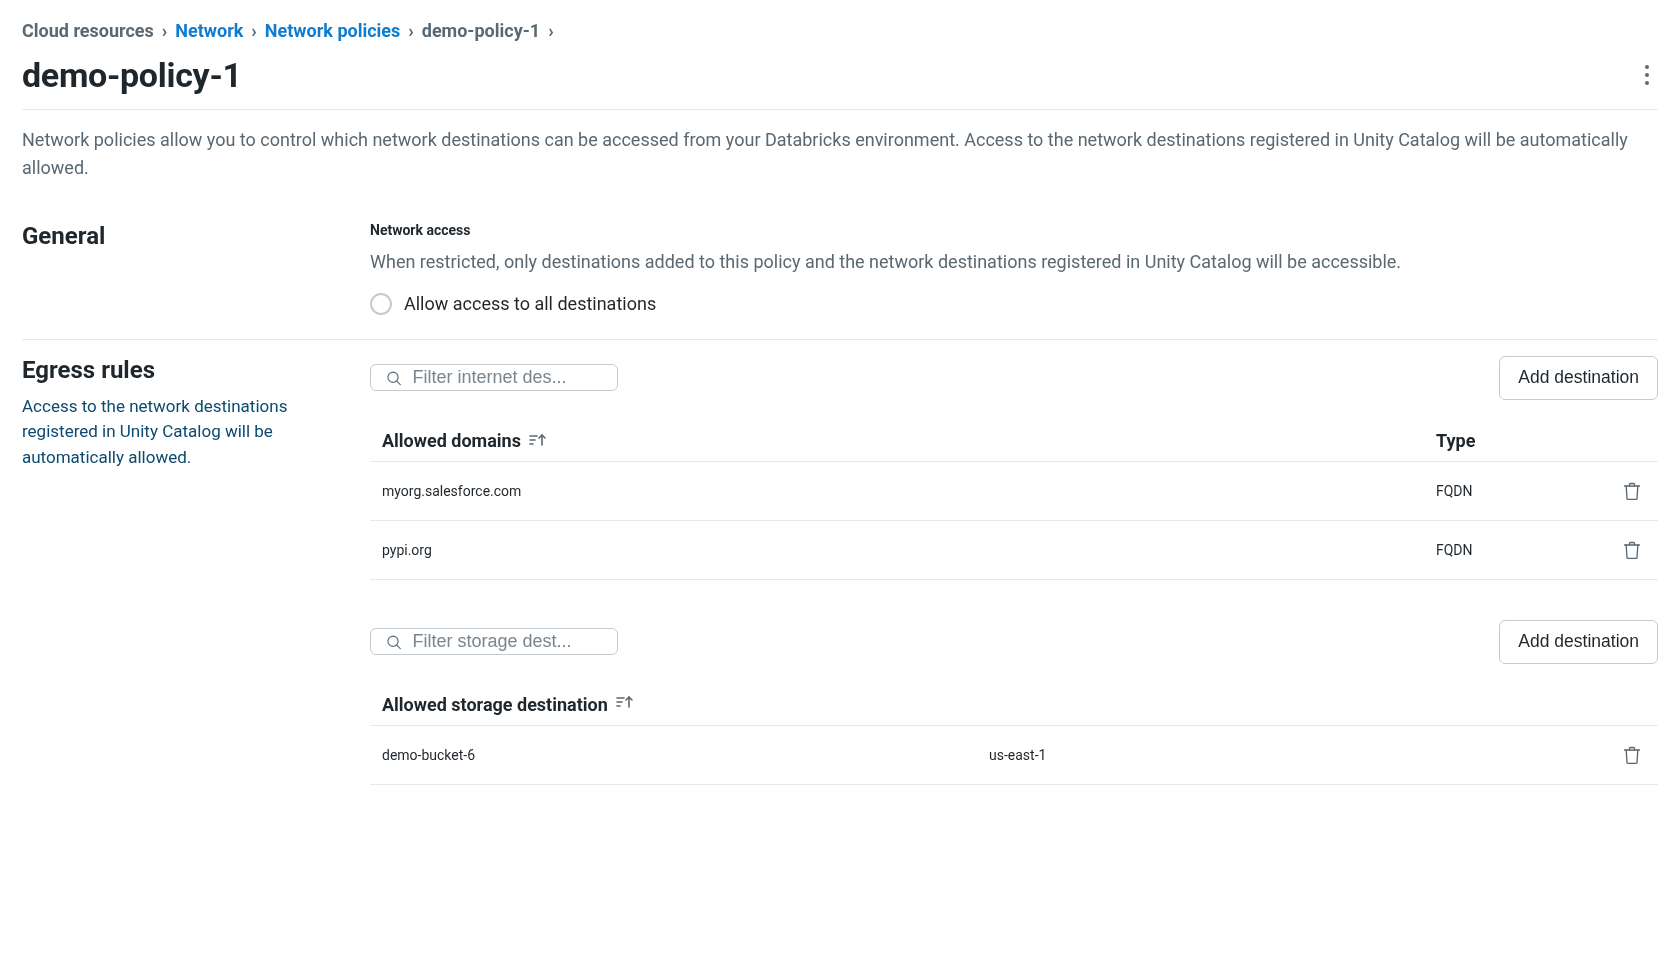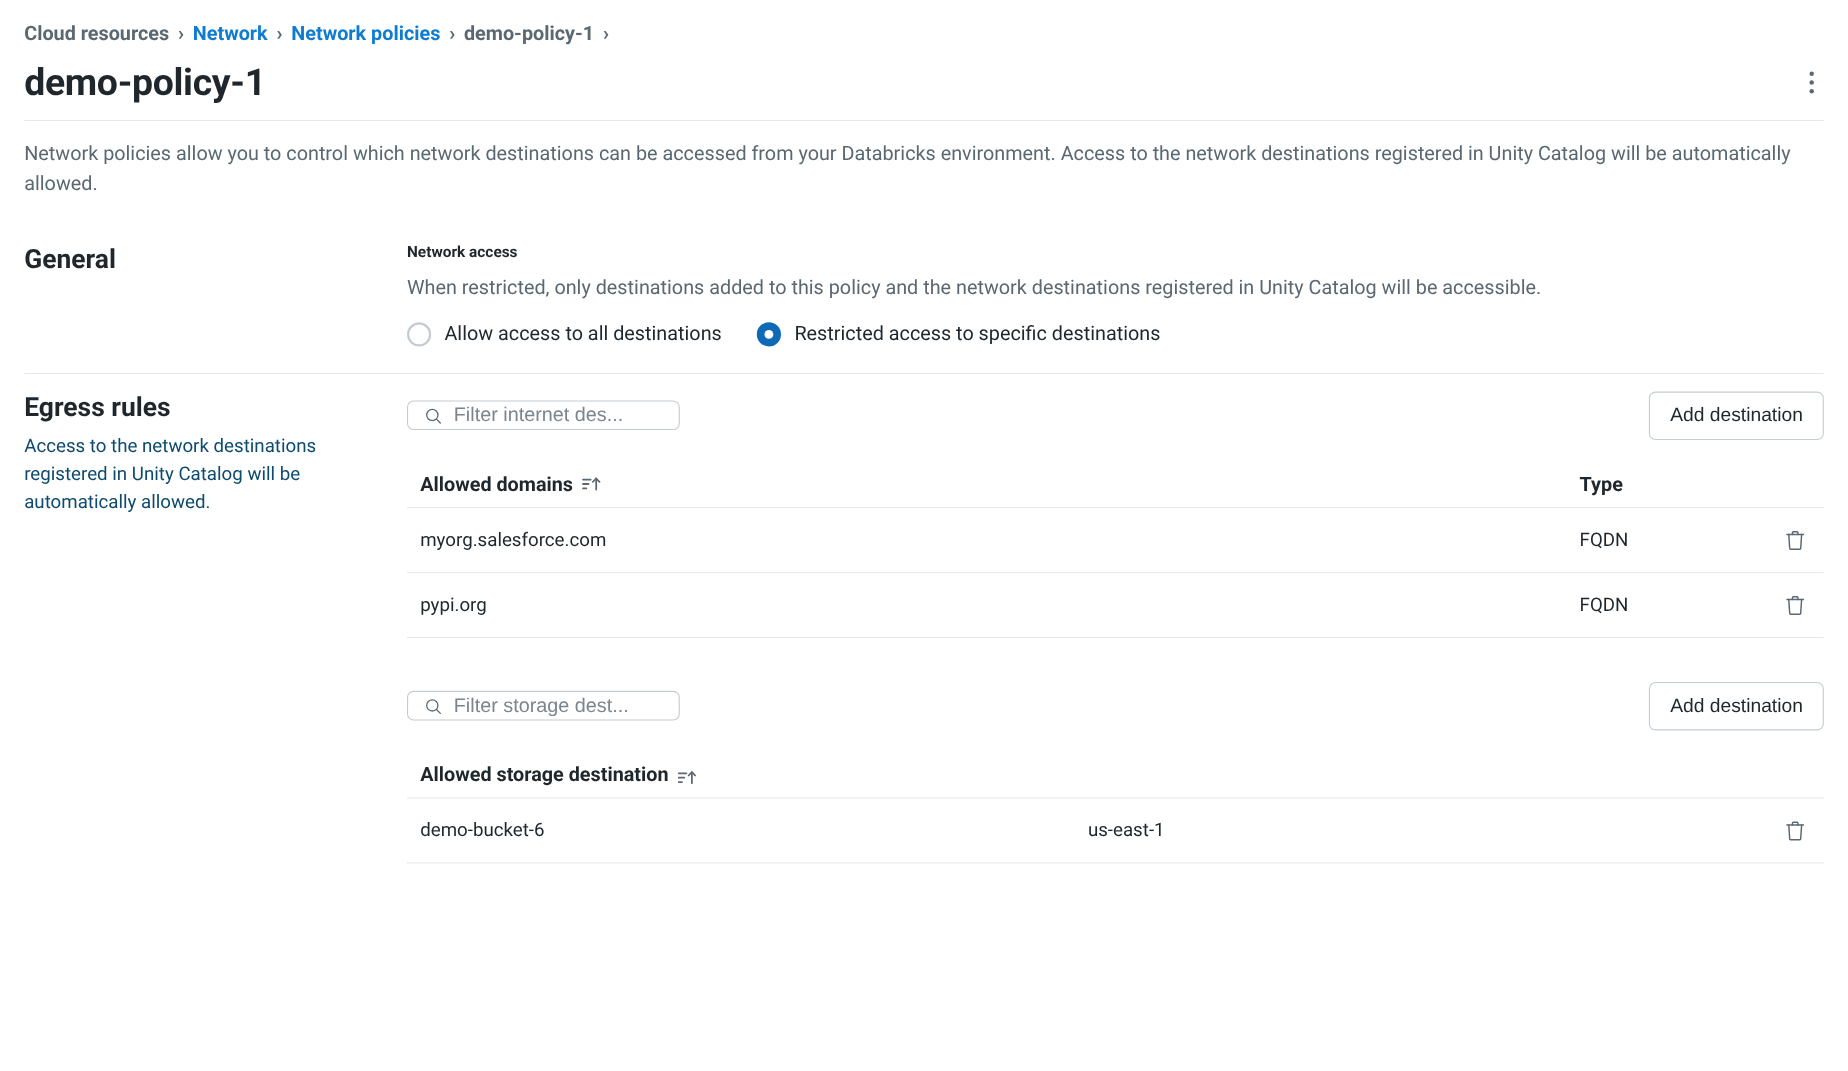--- a/index.html
+++ b/index.html
@@ -200,27 +200,27 @@
       border-bottom: 1px solid #e5e9ec;
       font-size: 18px;
       font-weight: 700;
       color: #1f272d;
     }
     .tbl-row {
       display: flex;
       align-items: center;
       padding: 14px 12px;
       border-bottom: 1px solid #e5e9ec;
-      font-size: 17px;
+      font-size: 14px;
       color: #1f272d;
     }
     .col-domain { flex: 1; display:flex; align-items:center; gap:8px;}
     .col-type { width: 160px; }
     .col-action { width: 50px; display: flex; justify-content: flex-end; }
-    .col-storage { flex: 1; display:flex; align-items:flex-end; gap:8px;}
+    .col-storage { flex: 1; display:flex; align-items:flex-start; gap:8px;}
     .col-region { flex: 1; }
     .sort-icon {
       display: inline-flex;
     }
     .trash-btn {
       background: none;
       border: none;
       cursor: pointer;
       padding: 4px;
       display: flex;
@@ -260,26 +260,20 @@
     <div class="section-left">
       <h2 class="section-heading">General</h2>
     </div>
     <div class="section-right">
       <div class="subhead">Network access</div>
       <div class="subdesc">When restricted, only destinations added to this policy and the network destinations registered in Unity Catalog will be accessible.</div>
       <div class="radio-row">
         <label class="radio-item">
           <span class="radio-outer"></span>
           <span class="radio-label">Allow access to all destinations</span>
-        </label>
-        <label class="radio-item">
-          <span class="radio-outer selected">
-              <span class="radio-inner"></span>
-            </span>
-          <span class="radio-label">Restricted access to specific destinations</span>
         </label>
       </div>
     </div>
   </div>
 
   <div class="section">
     <div class="section-left">
       <h2 class="section-heading">Egress rules</h2>
       <p class="section-subdesc">Access to the network destinations registered in Unity Catalog will be automatically allowed.</p>
     </div>

